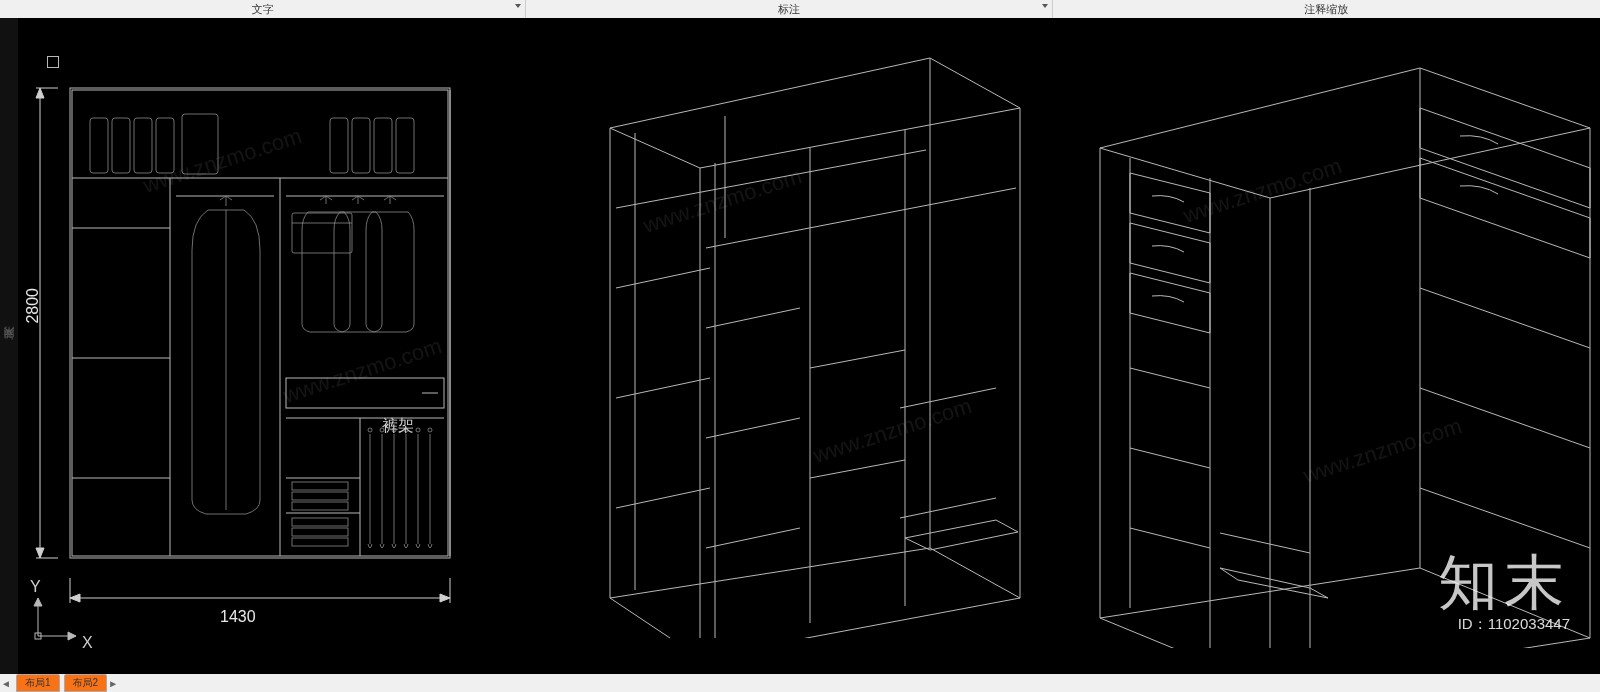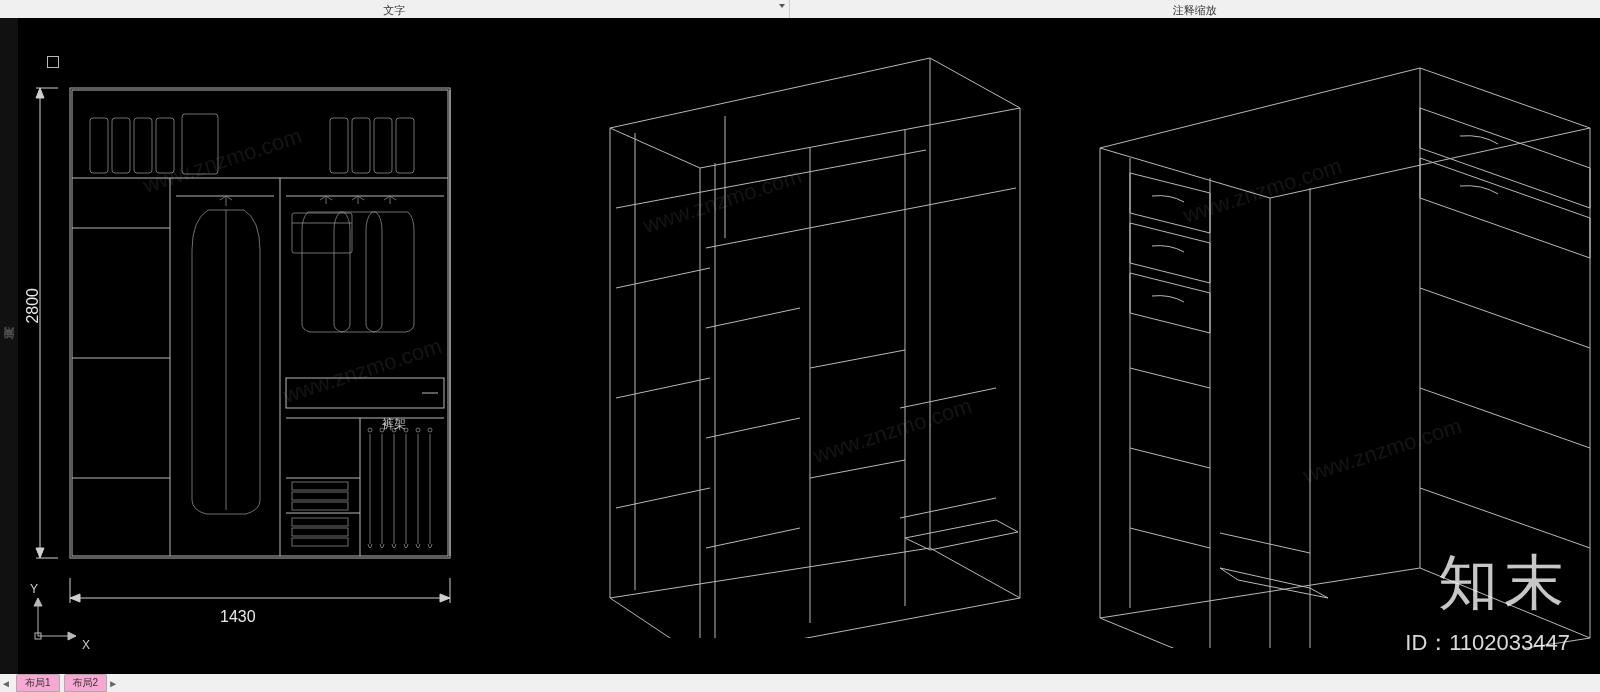--- a/index.html
+++ b/index.html
@@ -7,21 +7,21 @@
   
   
   .ribbon {
     position: absolute; left: 0; top: 0; width: 1600px; height: 18px;
     background: #f0f0f0;
     display: flex;
   }
   .ribbon .panel {
     flex: 1 1 auto;
     position: relative;
-    display: flex; align-items: flex-end; justify-content: center;
+    display: flex; align-items: center; justify-content: center;
     font-size: 11px; color: #333;
     border-right: 1px solid #ccc;
   }
   .ribbon .panel:last-child { border-right: none; }
   .ribbon .panel .drop {
     position: absolute; right: 4px; top: 4px;
     width: 0; height: 0;
     border-left: 3px solid transparent;
     border-right: 3px solid transparent;
     border-top: 4px solid #555;
@@ -49,66 +49,70 @@
   }
   
   
   .bottom-bar {
     position: absolute; left: 0; top: 674px; width: 1600px; height: 18px;
     background: #f0f0f0;
     display: flex; align-items: center;
     font-size: 10px; color: #333;
   }
   .bottom-bar .tab {
-    padding: 1px 8px; background: #f9a8d4; margin-left: 4px;
+    padding: 1px 8px; background: #f97316; margin-left: 4px;
     border: 1px solid #aaa; border-radius: 2px 2px 0 0;
   }
   .bottom-bar .scroll-l, .bottom-bar .scroll-r {
     width: 12px; text-align: center; color: #666;
   }
   
   
   svg { position: absolute; }
   .wl { stroke: #b8b8b8; stroke-width: 1; fill: none; }
   .wl-thin { stroke: #8a8a8a; stroke-width: 0.8; fill: none; }
   .dim  { stroke: #cfcfcf; stroke-width: 1; fill: none; }
   
   
   .dim-txt { position: absolute; color: #e8e8e8; font-family: Arial; font-size: 16px; }
   .dim-v { writing-mode: vertical-lr; transform: rotate(180deg); }
   
   
-  .dlabel { position: absolute; color: #cfcfcf; font-size: 12px; }
+  .dlabel { position: absolute; color: #cfcfcf; font-size: 16px; }
   
   
   .ucs { position: absolute; left: 26px; bottom: 26px; }
   
   
   .cursor-box {
     position: absolute; left: 47px; top: 38px; width: 12px; height: 12px;
     border: 1px solid #b8b8b8;
   }
   
   
   .wm { position: absolute; color: rgba(255,255,255,0.08); font-size: 22px;
         transform: rotate(-18deg); pointer-events: none; white-space: nowrap; }
   
   
   .brand { position: absolute; right: 30px; bottom: 50px; color: rgba(255,255,255,0.78);
            font-size: 60px; font-weight: 500; letter-spacing: 6px; text-align: center; }
-  .brand-id { position: absolute; right: 30px; bottom: 16px; color: rgba(255,255,255,0.85);
-              font-size: 22px; font-family: Arial; }
+  .brand-id { position: absolute; right: 30px; bottom: 40px; color: rgba(255,255,255,0.85);
+              font-size: 15px; font-family: Arial; }
 </style>
 </head>
 <body>
 
 <div class="ribbon-shade"></div>
 <div class="ribbon">
   <div class="panel">
       <span>文字</span>
+      <span class="drop"></span>
+    </div>
+  <div class="panel">
+      <span>标注</span>
       <span class="drop"></span>
     </div>
   <div class="panel">
       <span>注释缩放</span>
     </div>
 </div>
 
 <div class="canvas">
 
   <div class="left-wm">

